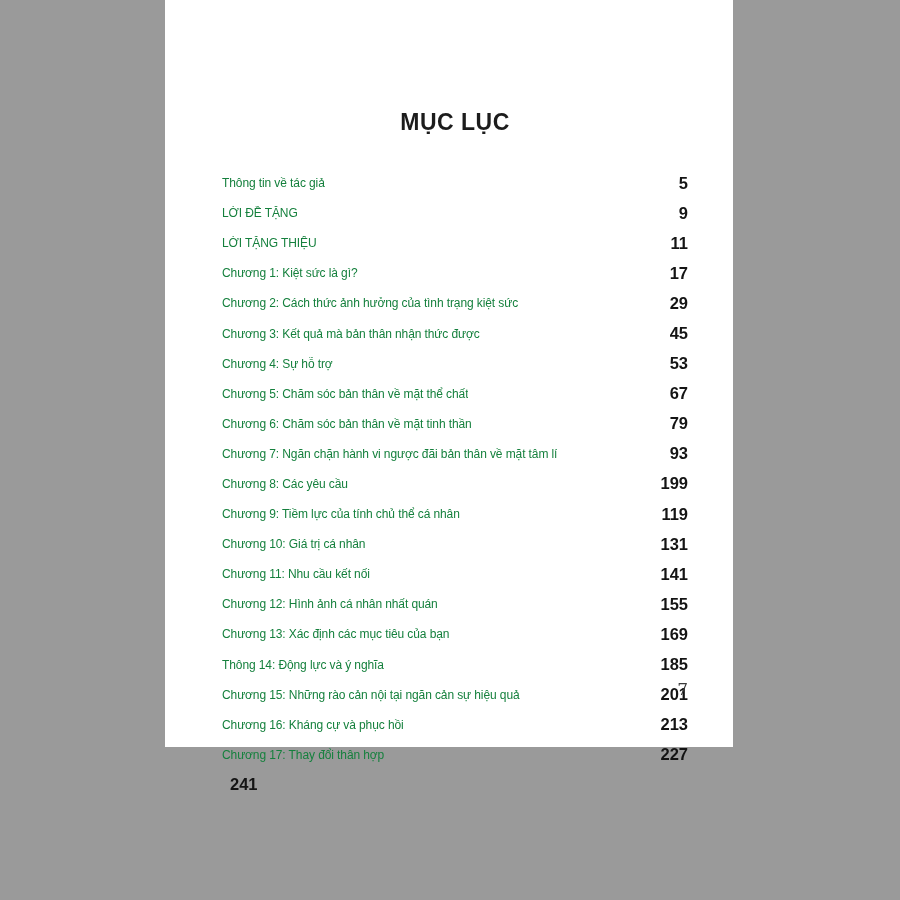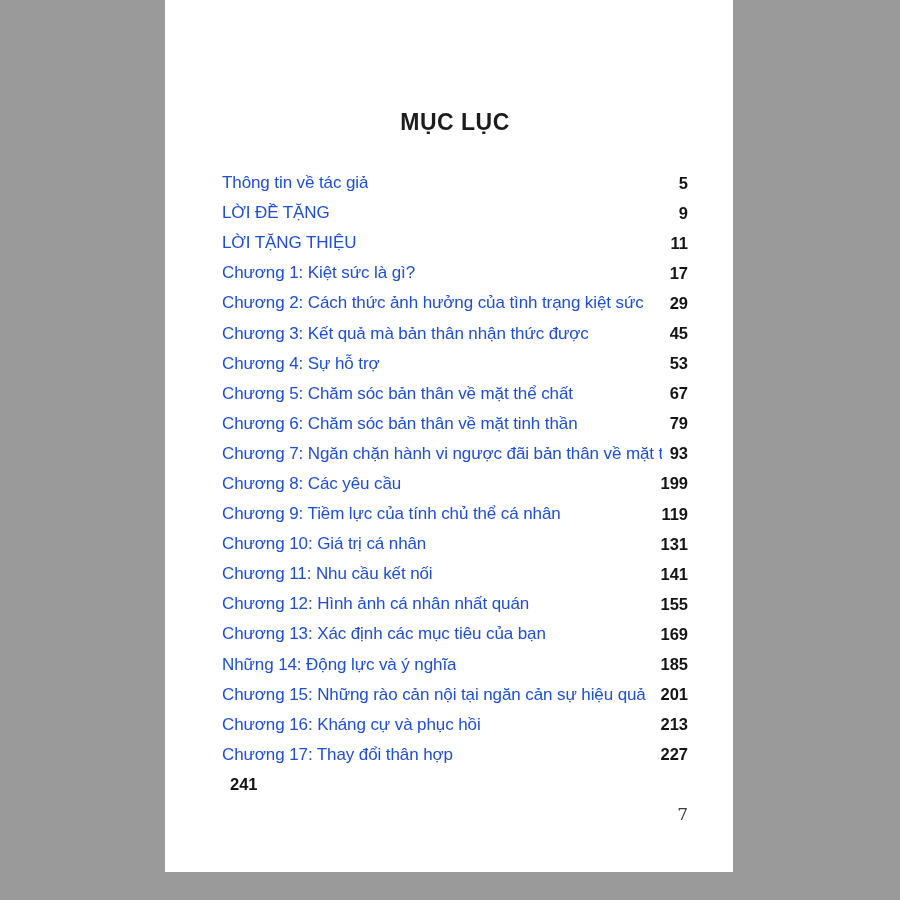--- a/index.html
+++ b/index.html
@@ -12,21 +12,21 @@
     position: relative;
     background: #9a9a9a;
     font-family: "Liberation Sans", sans-serif;
     overflow: hidden;
   }
   .book-page {
     position: absolute;
     left: 165px;
     top: 0;
     width: 568px;
-    height: 872px;
+    height: 747px;
     background: #ffffff;
   }
   .page-content {
     position: absolute;
     left: 0;
     top: 0;
     right: 0;
     bottom: 0;
     padding: 0 45px 0 57px;
     box-sizing: border-box;
@@ -45,23 +45,23 @@
     margin-top: 30px;
   }
   .toc-row {
     display: flex;
     justify-content: space-between;
     align-items: center;
     height: 30.1px;
     white-space: nowrap;
   }
   .toc-label {
-    font-size: 17px;
+    font-size: 12px;
     font-weight: 500;
-    color: #1d4ed8;
+    color: #15803d;
     letter-spacing: -0.1px;
     overflow: hidden;
   }
   .toc-page-num {
     font-size: 16.5px;
     font-weight: 700;
     color: #141414;
     margin-left: 8px;
     flex: none;
   }
@@ -156,21 +156,21 @@
     <span class="toc-label">Chương 12: Hình ảnh cá nhân nhất quán</span>
     <span class="toc-page-num">155</span>
   </div>
 
   <div class="toc-row">
     <span class="toc-label">Chương 13: Xác định các mục tiêu của bạn</span>
     <span class="toc-page-num">169</span>
   </div>
 
   <div class="toc-row">
-    <span class="toc-label">Những 14: Động lực và ý nghĩa</span>
+    <span class="toc-label">Thông 14: Động lực và ý nghĩa</span>
     <span class="toc-page-num">185</span>
   </div>
 
   <div class="toc-row">
     <span class="toc-label">Chương 15: Những rào cản nội tại ngăn cản sự hiệu quả</span>
     <span class="toc-page-num">201</span>
   </div>
 
   <div class="toc-row">
     <span class="toc-label">Chương 16: Kháng cự và phục hồi</span>

